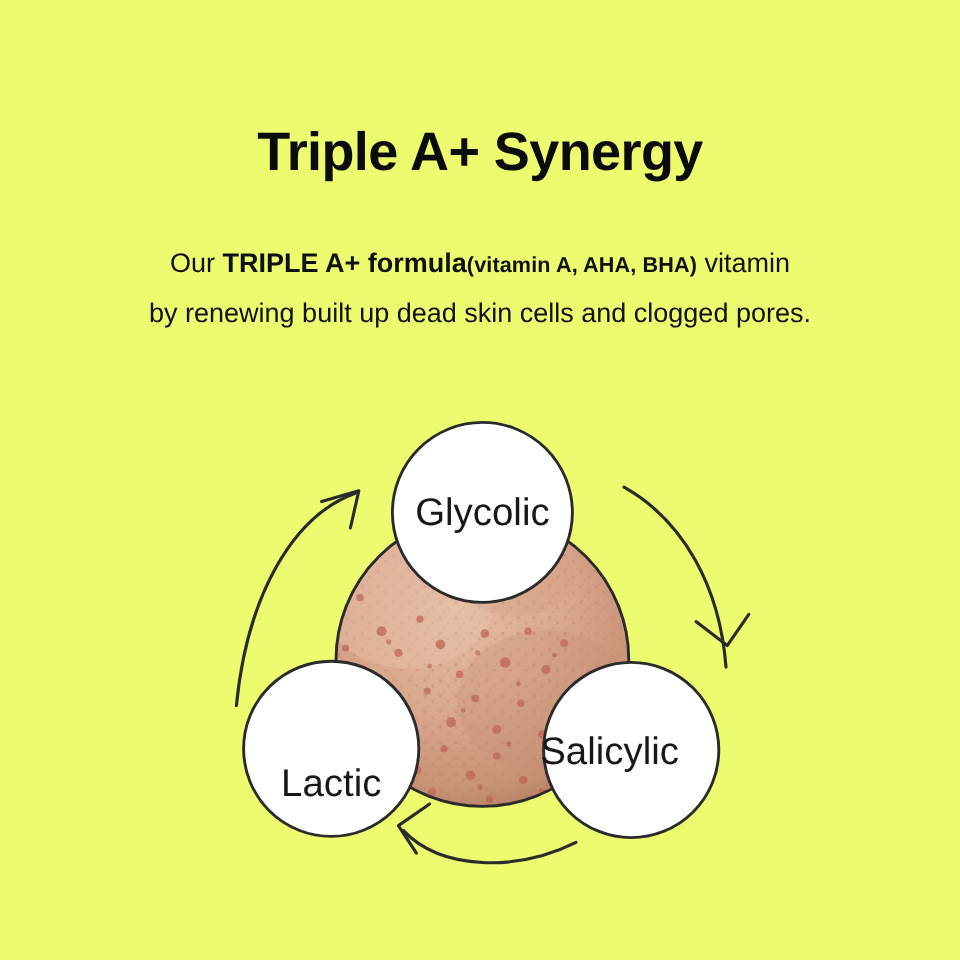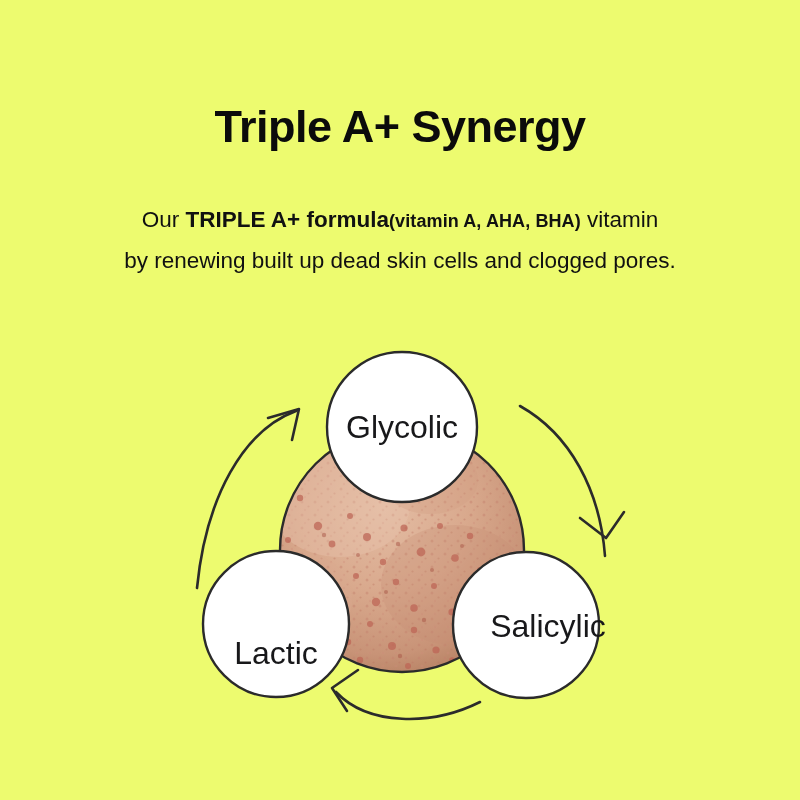--- a/index.html
+++ b/index.html
@@ -154,16 +154,16 @@
         </g>
       </g>
 
       <circle cx="402" cy="97" r="75" fill="#ffffff" stroke="#2b2b2b" stroke-width="2.4"></circle>
       <circle cx="276" cy="294" r="73" fill="#ffffff" stroke="#2b2b2b" stroke-width="2.4"></circle>
       <circle cx="526" cy="295" r="73" fill="#ffffff" stroke="#2b2b2b" stroke-width="2.4"></circle>
     </svg>
 
     <div class="node-label" style="left:402px; top:97px;">Glycolic</div>
     <div class="node-label" style="left:276px; top:295px;margin-top:28px;">Lactic</div>
-    <div class="node-label" style="left:548px; top:296px;text-align:right;">Salicylic</div>
+    <div class="node-label" style="left:508px; top:296px;text-align:right;">Salicylic</div>
   </div>
 
 </div>
 
 </body></html>

